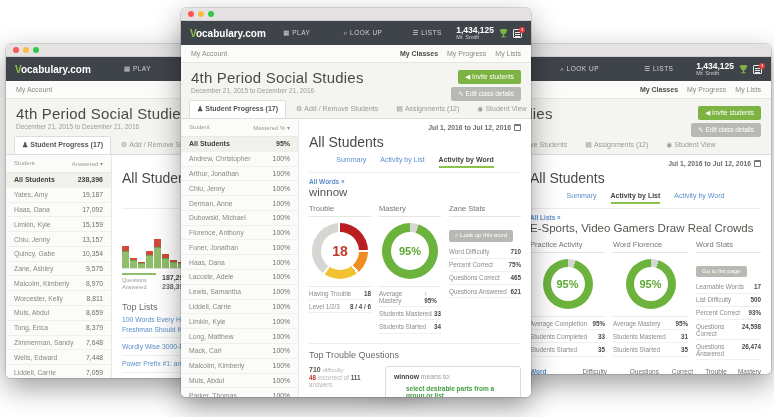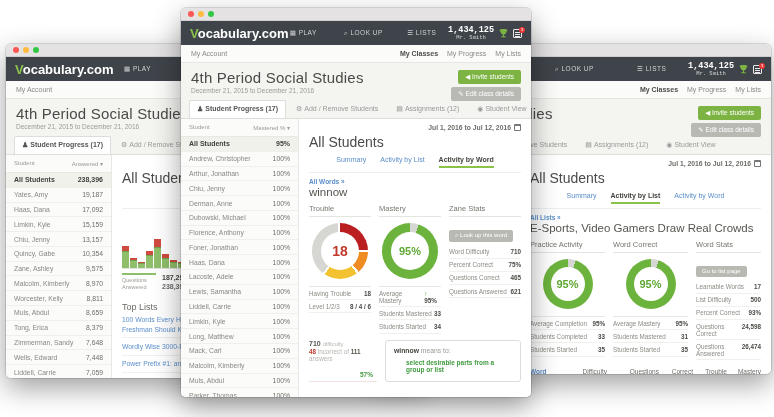--- a/index.html
+++ b/index.html
@@ -9,27 +9,27 @@
     box-shadow:0 10px 28px rgba(0,0,0,.38), 0 0 0 1px rgba(0,0,0,.12); }
   #win-left   { left:6px;   top:44px; width:420px; height:334px; z-index:2; }
   #win-center { left:181px; top:8px;  width:350px; height:389px; z-index:3; }
   #win-right  { left:370px; top:44px; width:401px; height:330px; z-index:1; }
 
   .titlebar { height:13px; background:#e4e2e2; display:flex; align-items:center; gap:4px; padding-left:7px; border-bottom:1px solid #d0cece; }
   .dot { width:6px; height:6px; border-radius:50%; }
   .dot.r{background:#fc5753}.dot.y{background:#fdbc40}.dot.g{background:#33c748}
 
   .navbar { height:24px; background:#3f444a; color:#fff; display:flex; align-items:center; padding:0 9px; }
-  .nv-logo { font-size:13px; font-weight:bold; color:#fff; width:85px; }
+  .nv-logo { font-size:10px; font-weight:bold; color:#fff; width:85px; }
   .nv-logo .tick { color:#8bc34a; font-weight:bold; }
   .nv-item { font-size:6.5px; letter-spacing:.5px; color:#cfd3d7; text-align:center; }
   .nv-play{width:75px}.nv-lookup{width:85px}.nv-lists{width:70px}
   #win-right .nv-play{width:110px} #win-right .nv-lookup{width:90px} #win-right .nv-lists{width:80px} #win-right .nv-logo{width:60px}
   .nv-right { margin-left:auto; display:flex; align-items:center; gap:4px; }
-  .nv-points { text-align:center; line-height:1;font-family:Liberation Mono, monospace; }
+  .nv-points { text-align:left; line-height:1; }
   .nv-points .pts { font-size:8.5px; font-weight:bold; }
   .nv-points .usr { font-size:5.5px; color:#cfd3d7; }
   .trophy { width:11px; height:11px; }
   .nv-badge { position:relative; width:9px; height:9px; border:1px solid #e8e8e8; border-radius:1px; }
   .nv-badge i { position:absolute; left:1px; right:1px; height:1px; background:#e8e8e8; }
   .nv-badge .b1{top:2px}.nv-badge .b2{top:4px}.nv-badge .b3{top:6px}
   .badge-dot { position:absolute; top:-3px; right:-4px; width:6px; height:6px; border-radius:50%; background:#e53935; color:#fff; font-size:4px; line-height:6px; text-align:center; font-weight:bold;}
 
   .acctbar { height:18px; background:#fbfbf9; border-bottom:1px solid #e6e6e2; display:flex; justify-content:space-between; align-items:center; padding:0 10px; font-size:7px; color:#8a8a85; }
   .acct-links { display:flex; gap:9px; }
@@ -393,21 +393,21 @@
                 <span class="sb-name stat-label">Students Completed</span>
                 <span class="sb-val stat-value">33</span>
               </div>
               <div class="stat-row">
                 <span class="sb-name stat-label">Students Started</span>
                 <span class="sb-val stat-value">35</span>
               </div>
             </div>
         </div>
         <div style="width:75px">
-          <div class="col-label">Word Correct</div>
+          <div class="col-label">Word Florence</div>
           <div class="donut d50 d-green">
               <div class="hole">
                 <span class="num-green">95%</span>
               </div>
             </div>
           <div class="understats" id="r-mastery-rows">
               <div class="stat-row">
                 <span class="sb-name stat-label">Average Mastery</span>
                 <span class="sb-val stat-value">95%</span>
               </div>
@@ -663,20 +663,21 @@
                 <span class="sb-name stat-label">Questions Correct</span>
                 <span class="sb-val stat-value">465</span>
               </div>
               <div class="stat-row">
                 <span class="sb-name stat-label">Questions Answered</span>
                 <span class="sb-val stat-value">621</span>
               </div>
             </div>
         </div>
       </div>
+      <div class="ttq-title">Top Trouble Questions</div>
       <div class="ttq-block">
         <div class="ttq-left">
           <div class="ttq-diff"><span>710</span> <span class="dim">difficulty</span></div>
           <div class="ttq-inc"><span class="red">48</span> <span>incorrect of</span> <span class="dark">111</span> <span>answers</span></div>
           <div id="c-q1-percents" style="margin-top:6px">
               <div class="pct-row pct-green">57%</div>
             </div>
         </div>
         <div class="ttq-box">
           <div class="ttq-q"><b>winnow</b><span> means to:</span></div>

